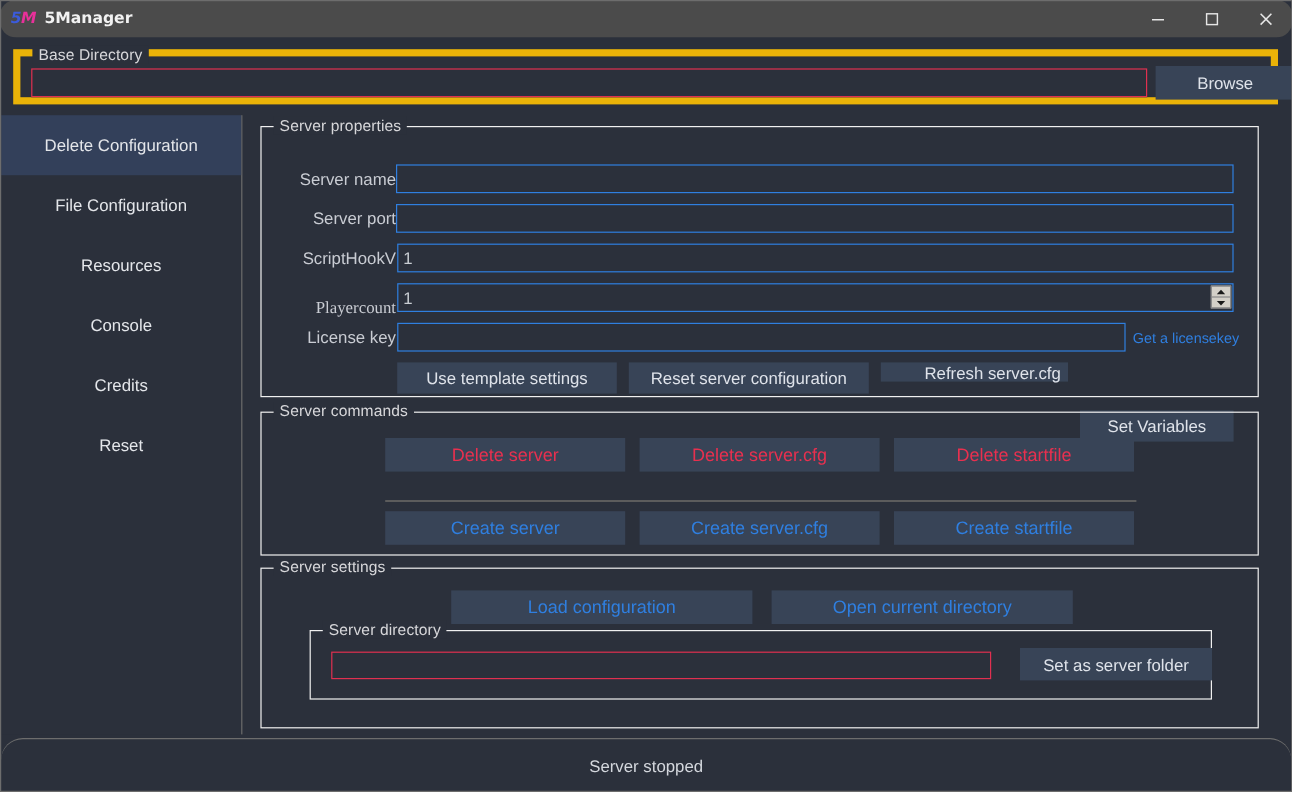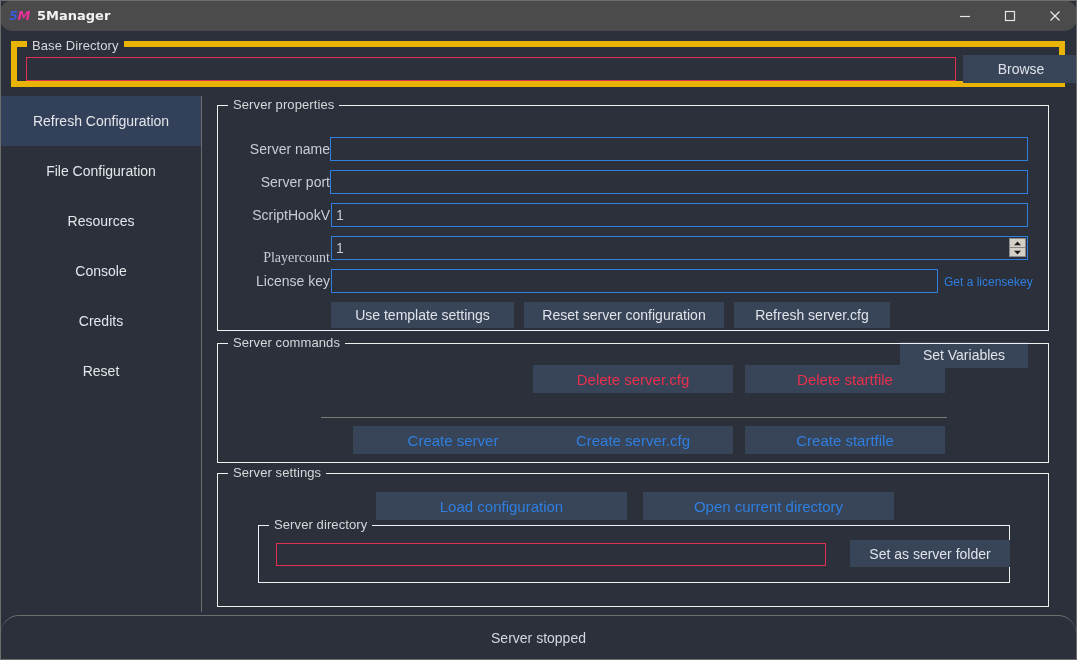--- a/index.html
+++ b/index.html
@@ -379,21 +379,21 @@
   </div>
 
   <div class="basedir-group">
     <span class="group-legend">Base Directory</span>
     <input class="basedir-input" type="text" value="" style="">
     <button class="browse-btn">Browse</button>
   </div>
 
   <div class="sidebar">
     <div class="side-item active">
-        <span>Refresh Configuration</span>
+        <span>Delete Configuration</span>
       </div>
     <div class="side-item">
         <span>File Configuration</span>
       </div>
     <div class="side-item">
         <span>Resources</span>
       </div>
     <div class="side-item">
         <span>Console</span>
       </div>
@@ -445,33 +445,34 @@
       </div>
 
       <div class="field-row" style="left:0; top:163px; width:112px;">
         <span class="field-label">License key</span>
       </div>
       <input class="field-input" style="left: 113px; top: 163px; width: 607px;" type="text" value="">
       <a class="link-licensekey" style="left:726px; top:169px;">Get a licensekey</a>
 
       <button class="pbtn" style="left:113px; top:196px; width:183px; height:26px;">Use template settings</button>
       <button class="pbtn" style="left:306px; top:196px; width:200px; height:26px;">Reset server configuration</button>
-      <button class="pbtn" style="left:516px; top:196px; width:156px; height:26px;">Refresh server.cfg</button>
+      <button class="pbtn" style="left:516px; top:196px; width:156px; height:16px;text-align:right;">Refresh server.cfg</button>
       <button class="pbtn" style="left:682px; top:196px; width:128px; height:26px;margin-top:40px;">Set Variables</button>
     </div>
 
     <div class="gbox" id="cmds-box">
       <span class="group-legend">Server commands</span>
 
+      <button class="cmd-btn danger" style="left:103px; top:21px;">Delete server</button>
       <button class="cmd-btn danger" style="left:315px; top:21px;">Delete server.cfg</button>
       <button class="cmd-btn danger" style="left:527px; top:21px;">Delete startfile</button>
 
       <div class="cmd-divider"></div>
 
-      <button class="cmd-btn create" style="left:103px; top:82px;margin-left:32px;">Create server</button>
+      <button class="cmd-btn create" style="left:103px; top:82px;">Create server</button>
       <button class="cmd-btn create" style="left:315px; top:82px;">Create server.cfg</button>
       <button class="cmd-btn create" style="left:527px; top:82px;">Create startfile</button>
     </div>
 
     <div class="gbox" id="settings-box">
       <span class="group-legend">Server settings</span>
 
       <button class="settings-btn" style="left:158px; top:18px; width:251px;">Load configuration</button>
       <button class="settings-btn" style="left:425px; top:18px; width:251px;">Open current directory</button>
 

